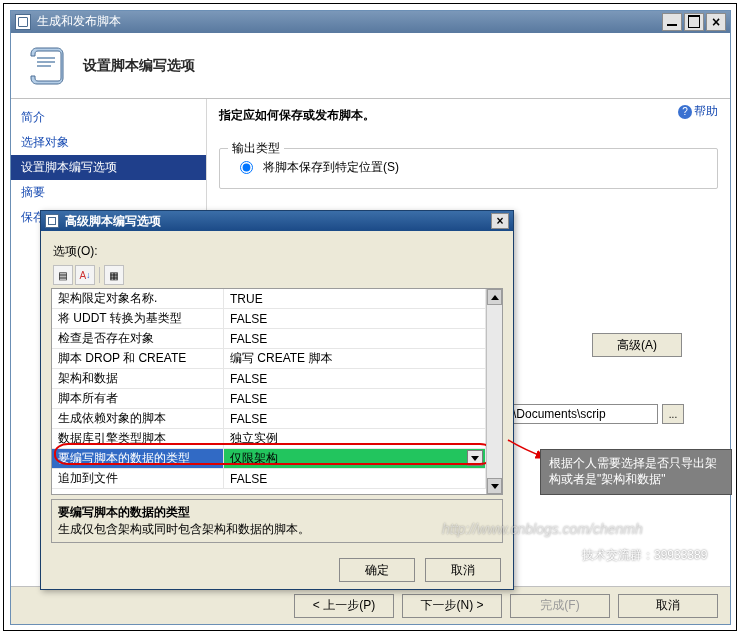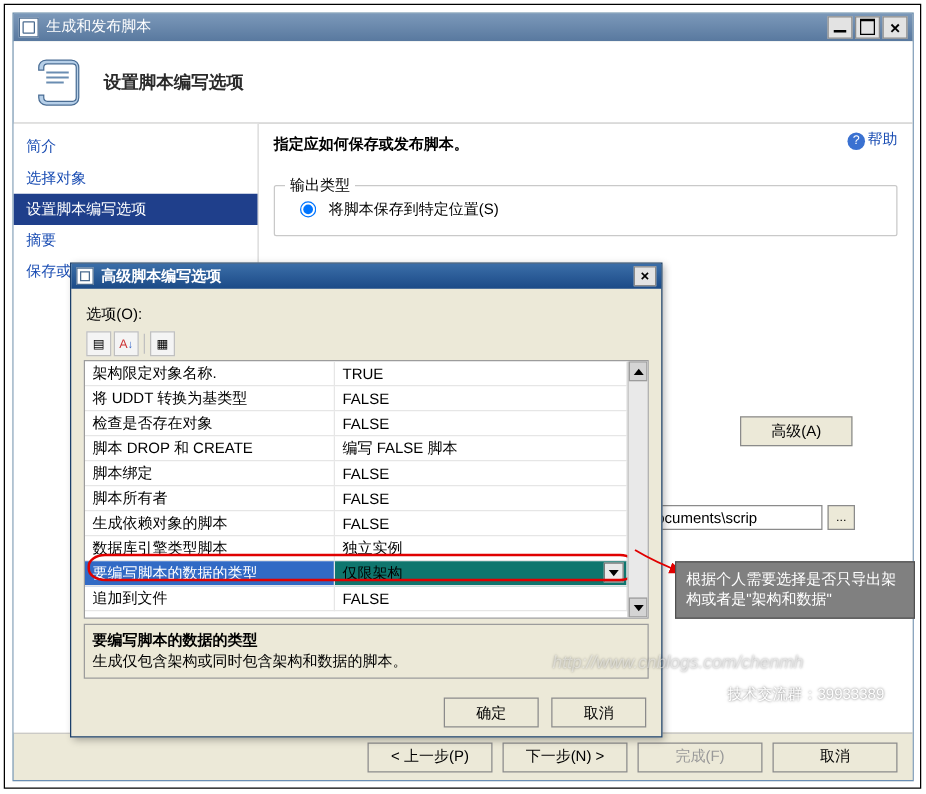--- a/index.html
+++ b/index.html
@@ -37,41 +37,41 @@
 
 .adv-btn { position:absolute; top: 234px; right: 48px; width:90px; height:24px; font-size:12px; border:1px solid #8b8b8b; background:#ece9d8; }
 .path-field { position:absolute; top:305px; right:72px; width:150px; height:20px; font-size:12px; border:1px solid #8b8b8b; padding:2px 4px; background:#fff; }
 .browse-sq { position:absolute; top:305px; right:46px; width:22px; height:20px; border:1px solid #8b8b8b; background:#ece9d8; font-size:10px; }
 
 .wiz-footer { height: 38px; border-top: 1px solid #c0c0c0; display: flex; justify-content: flex-end; align-items: center; gap: 8px; padding: 0 12px; background: #ece9d8; }
 .wiz-footer button { height: 24px; min-width: 100px; font-size: 12px; border: 1px solid #8b8b8b; background: #ece9d8; }
 .wiz-footer button.disabled { color: #999; }
 
 
-.dlg { position: absolute; left: 52px; top: 206px; width: 474px; height: 380px; border: 1px solid #1b3f6b; background: #ece9d8; box-shadow: 2px 2px 6px rgba(0,0,0,.3); }
+.dlg { position: absolute; left: 36px; top: 206px; width: 474px; height: 380px; border: 1px solid #1b3f6b; background: #ece9d8; box-shadow: 2px 2px 6px rgba(0,0,0,.3); }
 .dlg-titlebar { height: 20px; background: linear-gradient(#3b6ea8,#1b4a87); display:flex; align-items:center; padding:0 4px; }
 .dlg-titlebar .ticon2 { width:14px; height:14px; background:#fff; border:1px solid #4b6b8f; margin-right:6px; display:flex; align-items:center; justify-content:center; }
 .dlg-titlebar .ticon2:before { content:""; width:6px; height:6px; border:1px solid #4b6b8f; }
 .dlg-title { flex:1; font-size:12px; color:#fff; font-weight:bold; }
 .dlg-close { width:18px; height:16px; background:#e3e3e3; border:1px solid #8b8b8b; font-size:12px; line-height:12px; font-weight:bold; display:flex; align-items:center; justify-content:center; }
 .dlg-close:before { content:"×"; }
 
 .dlg-body { padding: 8px 10px; height: calc(100% - 20px - 38px); display:flex; flex-direction:column; }
 .opts-lbl { font-size: 12px; padding: 4px 2px; }
 .pg-tools { height: 22px; display:flex; align-items:center; gap:2px; padding:0 2px; margin-bottom:2px; }
 .pg-tools .tb { width:20px; height:20px; border:1px solid #c0c0c0; background:#f4f4f4; display:flex; align-items:center; justify-content:center; font-size:10px; }
 .pg-tools .sep { width:1px; height:16px; background:#c0c0c0; margin:0 2px; }
 
 .grid-wrap { flex:1; border:1px solid #9c9c9c; background:#fff; overflow:hidden; position:relative; }
 .grid { display:table; width:calc(100% - 16px); font-size:12px; }
 .grow { display:table-row; }
 .gcell { display:table-cell; border-bottom:1px solid #e6e6e6; border-right:1px solid #e6e6e6; padding:1px 6px; height:18px; vertical-align:middle; }
-.gcell.name { width:200px; }
+.gcell.name { width:172px; }
 .grow.sel .gcell.name { background:#316ac5; color:#fff; }
-.grow.sel .gcell.val { background:#0f766e; color:#000; position:relative; }
+.grow.sel .gcell.val { background:#22c55e; color:#000; position:relative; }
 .grow.sel .gcell.val .dd { position:absolute; right:2px; top:1px; width:16px; height:16px; border:1px solid #7b7b7b; background:#e9e9e9; display:flex; align-items:center; justify-content:center; }
 .grow.sel .gcell.val .dd:before { content:""; border-left:4px solid transparent; border-right:4px solid transparent; border-top:5px solid #000; }
 .redring { position:absolute; border:2px solid #e00000; border-radius:14px/10px; pointer-events:none; }
 .sb { position:absolute; right:0; top:0; bottom:0; width:16px; background:#e9e9e9; border-left:1px solid #c0c0c0; }
 .sb .up,.sb .dn { height:16px; background:#d4d4d4; border:1px solid #9c9c9c; display:flex; align-items:center; justify-content:center; }
 .sb .up { position:absolute; top:0; left:0; right:0; }
 .sb .dn { position:absolute; bottom:0; left:0; right:0; }
 .sb .up:before { content:""; border-left:4px solid transparent; border-right:4px solid transparent; border-bottom:5px solid #000; }
 .sb .dn:before { content:""; border-left:4px solid transparent; border-right:4px solid transparent; border-top:5px solid #000; }
 
@@ -169,24 +169,24 @@
             <div class="grow">
               <div class="gcell name">将 UDDT 转换为基类型</div>
               <div class="gcell val">FALSE</div>
             </div>
             <div class="grow">
               <div class="gcell name">检查是否存在对象</div>
               <div class="gcell val">FALSE</div>
             </div>
             <div class="grow">
               <div class="gcell name">脚本 DROP 和 CREATE</div>
-              <div class="gcell val">编写 FALSE 脚本</div>
-            </div>
-            <div class="grow">
-              <div class="gcell name">脚本绑定</div>
+              <div class="gcell val">编写 CREATE 脚本</div>
+            </div>
+            <div class="grow">
+              <div class="gcell name">架构和数据</div>
               <div class="gcell val">FALSE</div>
             </div>
             <div class="grow">
               <div class="gcell name">脚本所有者</div>
               <div class="gcell val">FALSE</div>
             </div>
             <div class="grow">
               <div class="gcell name">生成依赖对象的脚本</div>
               <div class="gcell val">FALSE</div>
             </div>

